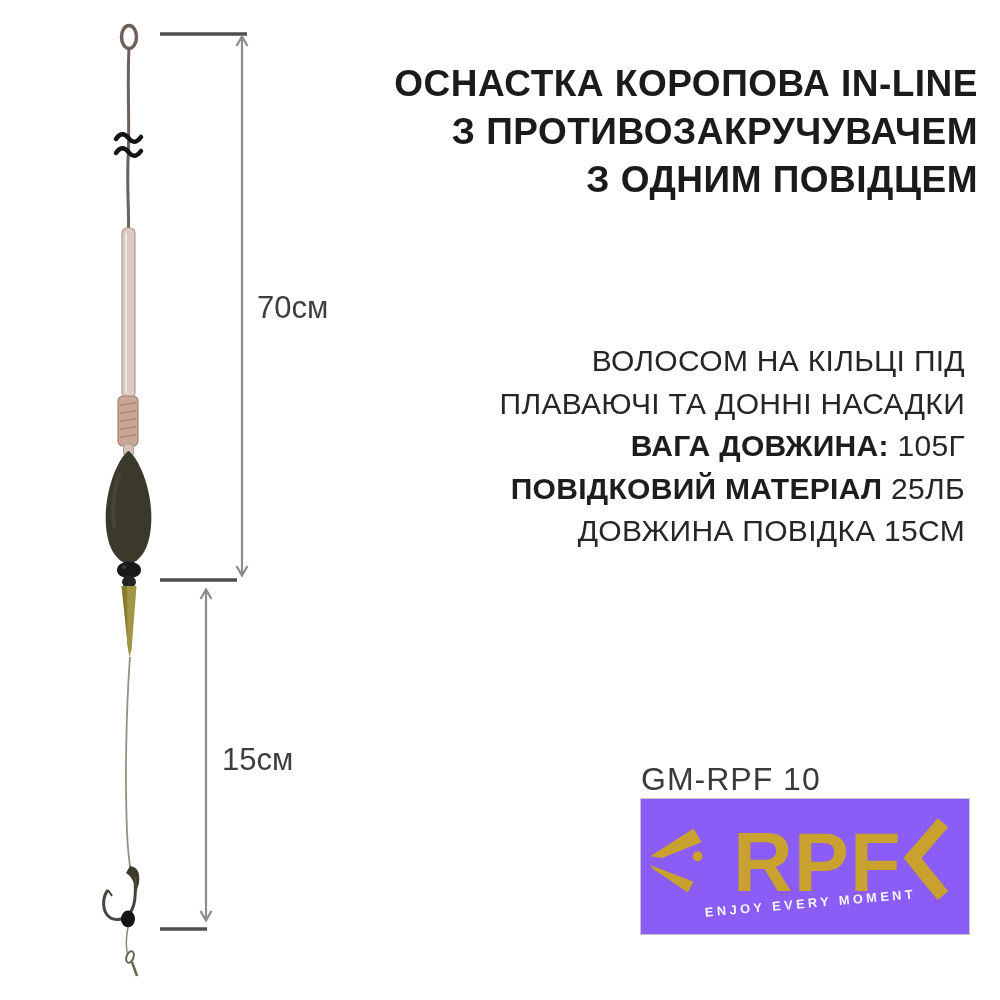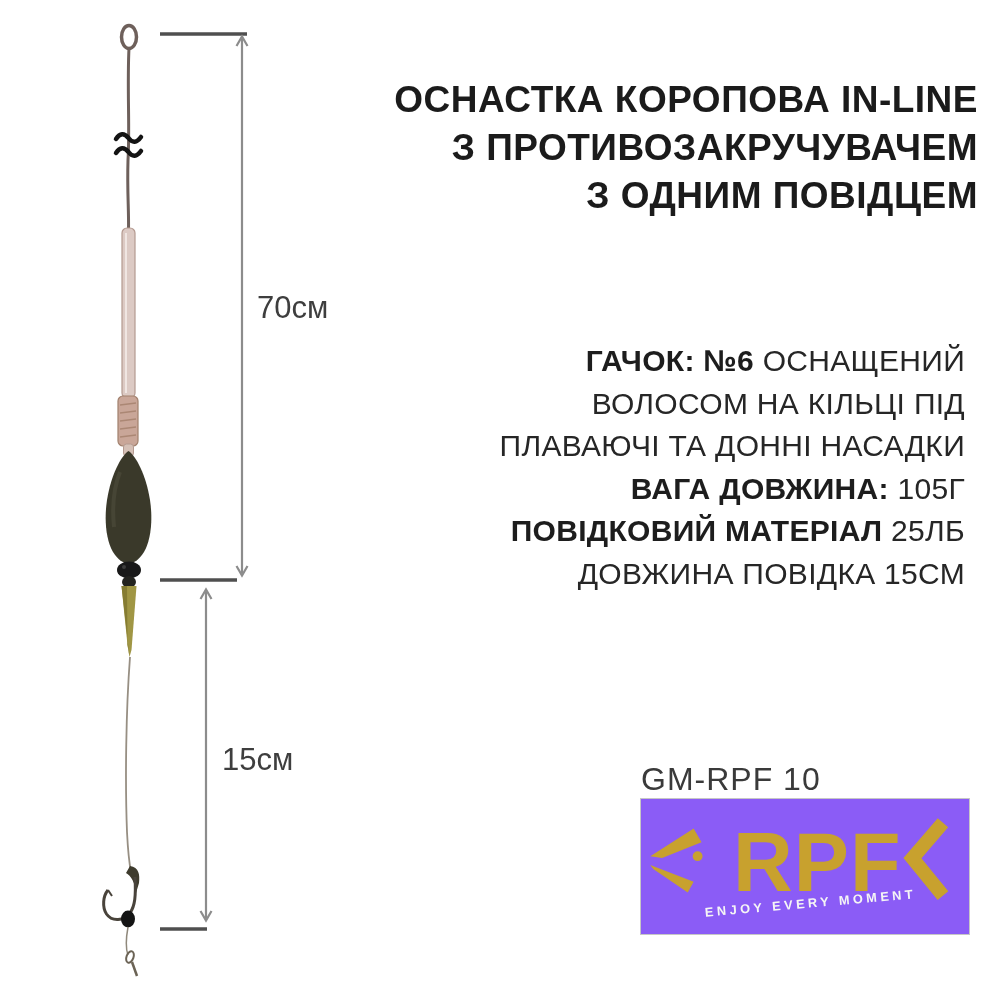--- a/index.html
+++ b/index.html
@@ -6,21 +6,21 @@
   .canvas{
     position:relative;
     width:1000px;height:1000px;
     background:#ffffff;
     font-family:"Liberation Sans", sans-serif;
     overflow:hidden;
   }
   .rig-svg{position:absolute;left:0;top:0;}
   .title-block{
     position:absolute;
-    top:76px;right:22px;
+    top:60px;right:22px;
     text-align:right;
     font-size:37px;
     font-weight:bold;
     line-height:48px;
     letter-spacing:0.5px;
     color:#1b1b1b;
     white-space:nowrap;
   }
   .spec-block{
     position:absolute;
@@ -147,21 +147,20 @@
     </g>
   </svg>
 
   <div class="title-block">
     <div>ОСНАСТКА КОРОПОВА IN-LINE</div>
     <div>З ПРОТИВОЗАКРУЧУВАЧЕМ</div>
     <div>З ОДНИМ ПОВІДЦЕМ</div>
   </div>
 
   <div class="spec-block">
-    <div class="spec-line"><span class="seg-bold">ГАЧОК: №6</span><span> ОСНАЩЕНИЙ</span></div>
     <div class="spec-line"><span class="seg-bold"></span><span>ВОЛОСОМ НА КІЛЬЦІ ПІД</span></div>
     <div class="spec-line"><span class="seg-bold"></span><span>ПЛАВАЮЧІ ТА ДОННІ НАСАДКИ</span></div>
     <div class="spec-line"><span class="seg-bold">ВАГА ДОВЖИНА:</span><span> 105Г</span></div>
     <div class="spec-line"><span class="seg-bold">ПОВІДКОВИЙ МАТЕРІАЛ</span><span> 25ЛБ</span></div>
     <div class="spec-line"><span class="seg-bold"></span><span>ДОВЖИНА ПОВІДКА 15СМ</span></div>
   </div>
 
   <div class="product-code">GM-RPF 10</div>
 
   <div class="logo-box">

